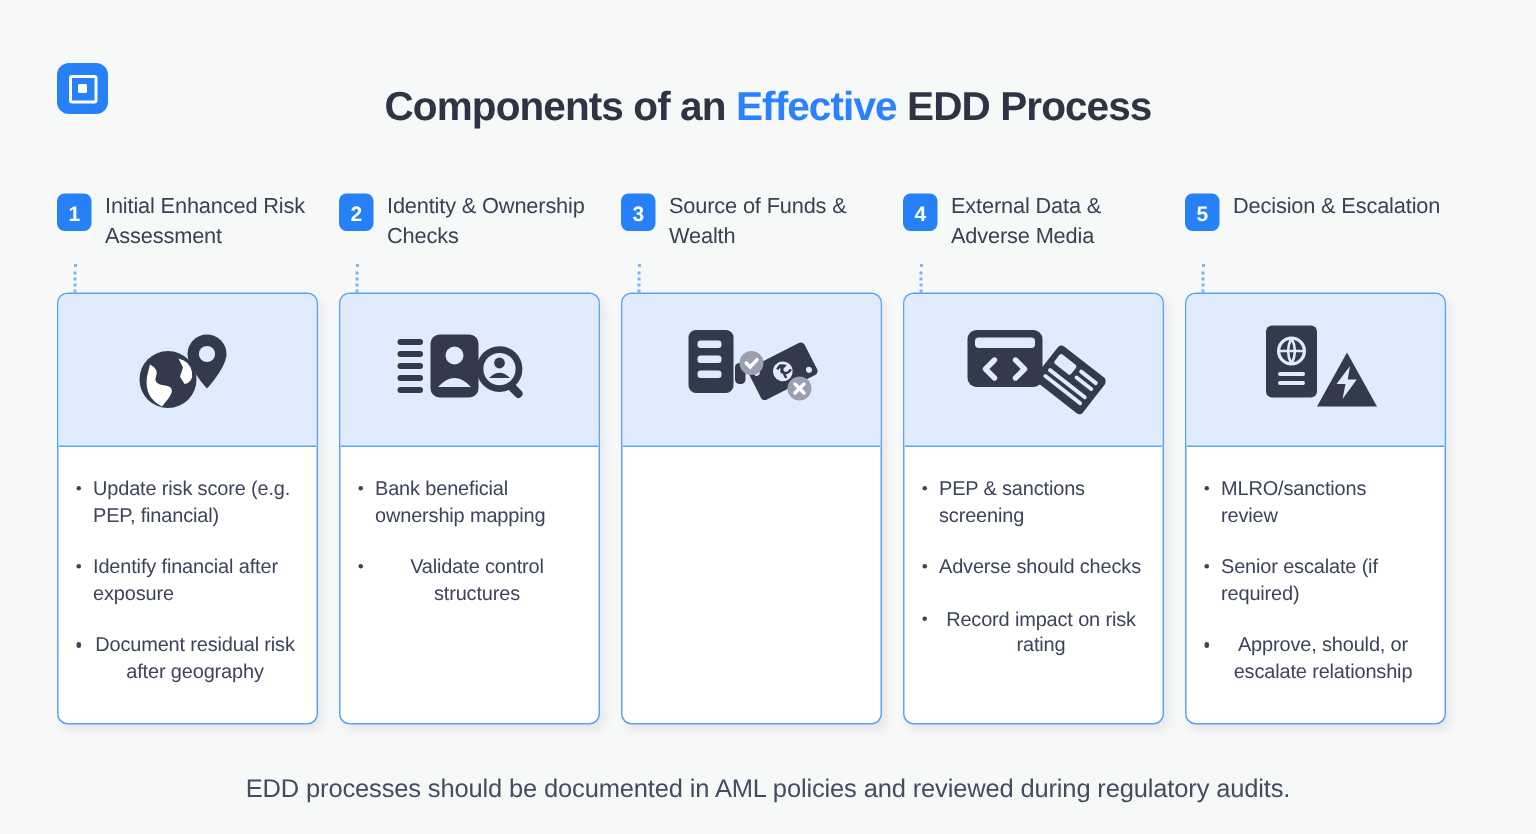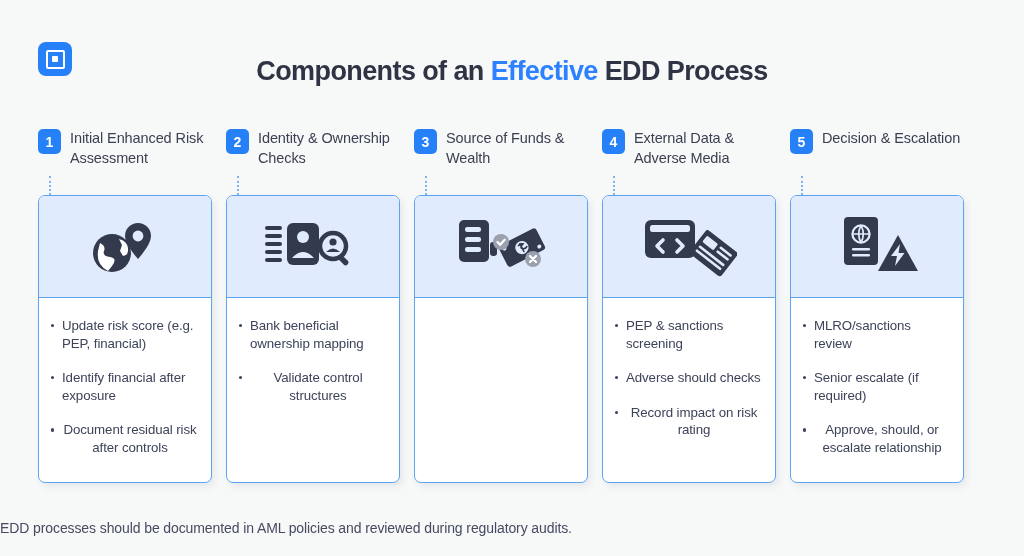--- a/index.html
+++ b/index.html
@@ -164,21 +164,22 @@
     border-radius: 50%;
     background: #3d4359;
   }
 
   
   .footer {
     position: absolute;
     left: 0;
     right: 0;
     bottom: 20px;
-    font-size: 14px;
+    text-align: center;
+    font-size: 17px;
     color: #454b60;
     letter-spacing: -0.1px;
   }
 </style>
 </head>
 <body>
 
 <div class="logo">
   <div class="logo-outer">
     <div class="logo-inner"></div>
@@ -206,21 +207,21 @@
       <path d="M39 22 q8 2 9 9 t-5 8 l-3-5 2-6z" fill="#ffffff"></path>
       <path d="M58 6 a13 13 0 0 0-13 13 c0 9 13 23 13 23 s13-14 13-23 a13 13 0 0 0-13-13z"></path>
       <circle cx="58" cy="19" r="5.4" fill="#e0ecfd"></circle>
     </g>
   </svg>
       </div>
       <div class="card-body">
         <ul class="bullets">
             <li>Update risk score (e.g. PEP, financial)</li>
             <li>Identify financial after exposure</li>
-            <li>Document residual risk after controls</li>
+            <li>Document residual risk after geography</li>
           </ul>
       </div>
     </div>
     </div>
     <div class="col">
     <div class="col-head">
       <div class="badge">2</div>
       <div class="col-title">Identity &amp; Ownership Checks</div>
     </div>
     <div class="connector"></div>

